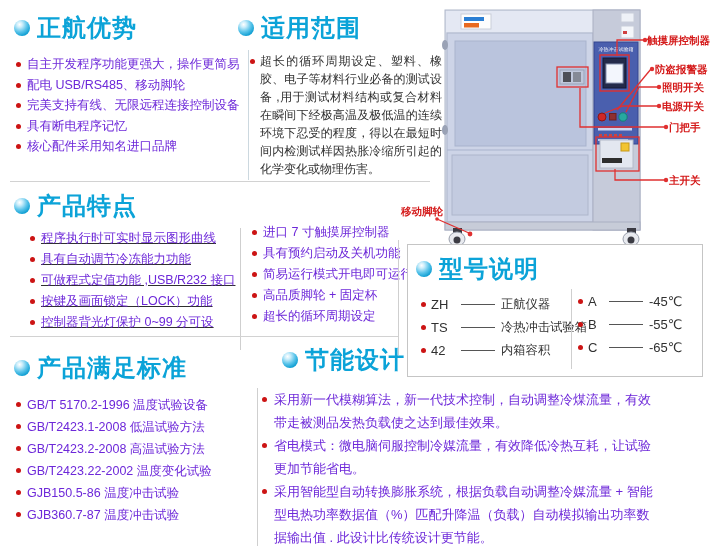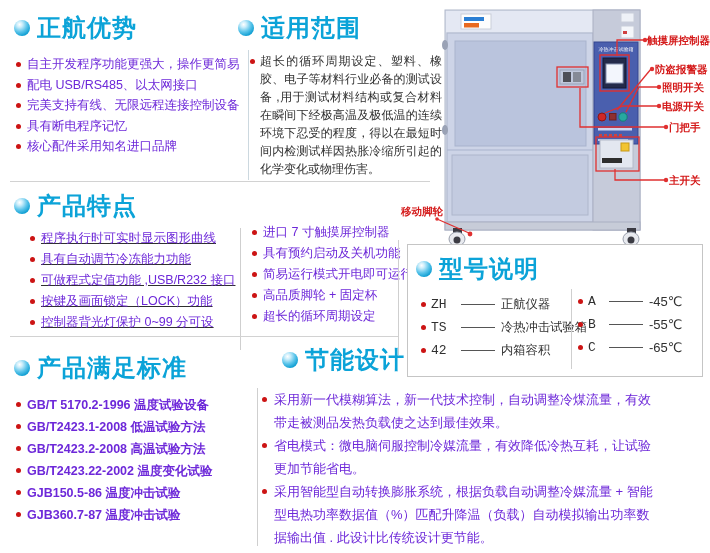--- a/index.html
+++ b/index.html
@@ -32,32 +32,32 @@
 
   
   .abs{position:absolute;}
   #sec-advantages{left:14px;top:12px;width:234px;}
   #sec-advantages ul{margin-top:10px;}
   #sec-scope{left:238px;top:12px;width:196px;}
   #sec-features{left:14px;top:190px;width:412px;height:160px;}
   .fcol-l{position:absolute;left:14px;top:38px;width:212px;text-decoration:underline;}
   .fcol-r{position:absolute;left:236px;top:32px;width:172px;}
   #sec-standards{left:14px;top:352px;width:240px;}
-  #sec-standards ul{margin-top:10px;font-weight:bold;}
+  #sec-standards ul{margin-top:10px;}
   #sec-energy{left:260px;top:344px;width:448px;}
   #sec-energy .sec-title{margin-left:22px;}
   #sec-energy ul{margin-top:12px;width:400px;}
 
   
   #model-box{position:absolute;left:407px;top:244px;width:294px;height:131px;border:1px solid #c5c5c5;background:#fff;}
   #model-box .sec-title{margin:8px 0 0 8px;}
   .mcols{position:relative;margin-top:8px;}
   .mrow{display:flex;align-items:center;height:23px;font-size:13px;color:#303030;}
   .mrow .dot{width:5px;height:5px;border-radius:50%;background:#cc1414;margin:0 5px 0 0;flex:0 0 auto;}
-  .mrow .code{min-width:24px;font-family:Liberation Mono, monospace;}
+  .mrow .code{min-width:24px;}
   .mrow .dash{width:34px;border-top:1px solid #555;margin:0 6px;}
   .mrow .desc{font-size:12.3px;white-space:nowrap;}
   .mcol-l{position:absolute;left:13px;top:0;}
   .mcol-r{position:absolute;left:170px;top:-3px;}
   .mcol-r .code{min-width:15px;}
   .mcol-r .desc{font-size:13px;}
   #model-vr{position:absolute;left:163px;top:-4px;height:80px;border-left:1px solid #cfcfcf;}
 
   
   #machine{position:absolute;left:395px;top:0;width:315px;height:250px;}
@@ -69,21 +69,21 @@
 
 <div id="page">
 
   <div id="sec-advantages" class="abs">
     <div class="sec-title">
       <span class="sphere"></span>
       <span class="t">正航优势</span>
     </div>
     <ul class="blist">
       <li>自主开发程序功能更强大，操作更简易</li>
-      <li>配电 USB/RS485、以太网接口</li>
+      <li>配电 USB/RS485、移动脚轮</li>
       <li>完美支持有线、无限远程连接控制设备</li>
       <li>具有断电程序记忆</li>
       <li>核心配件采用知名进口品牌</li>
     </ul>
   </div>
 
   <div id="sec-scope" class="abs">
     <div class="sec-title">
       <span class="sphere"></span>
       <span class="t">适用范围</span>

